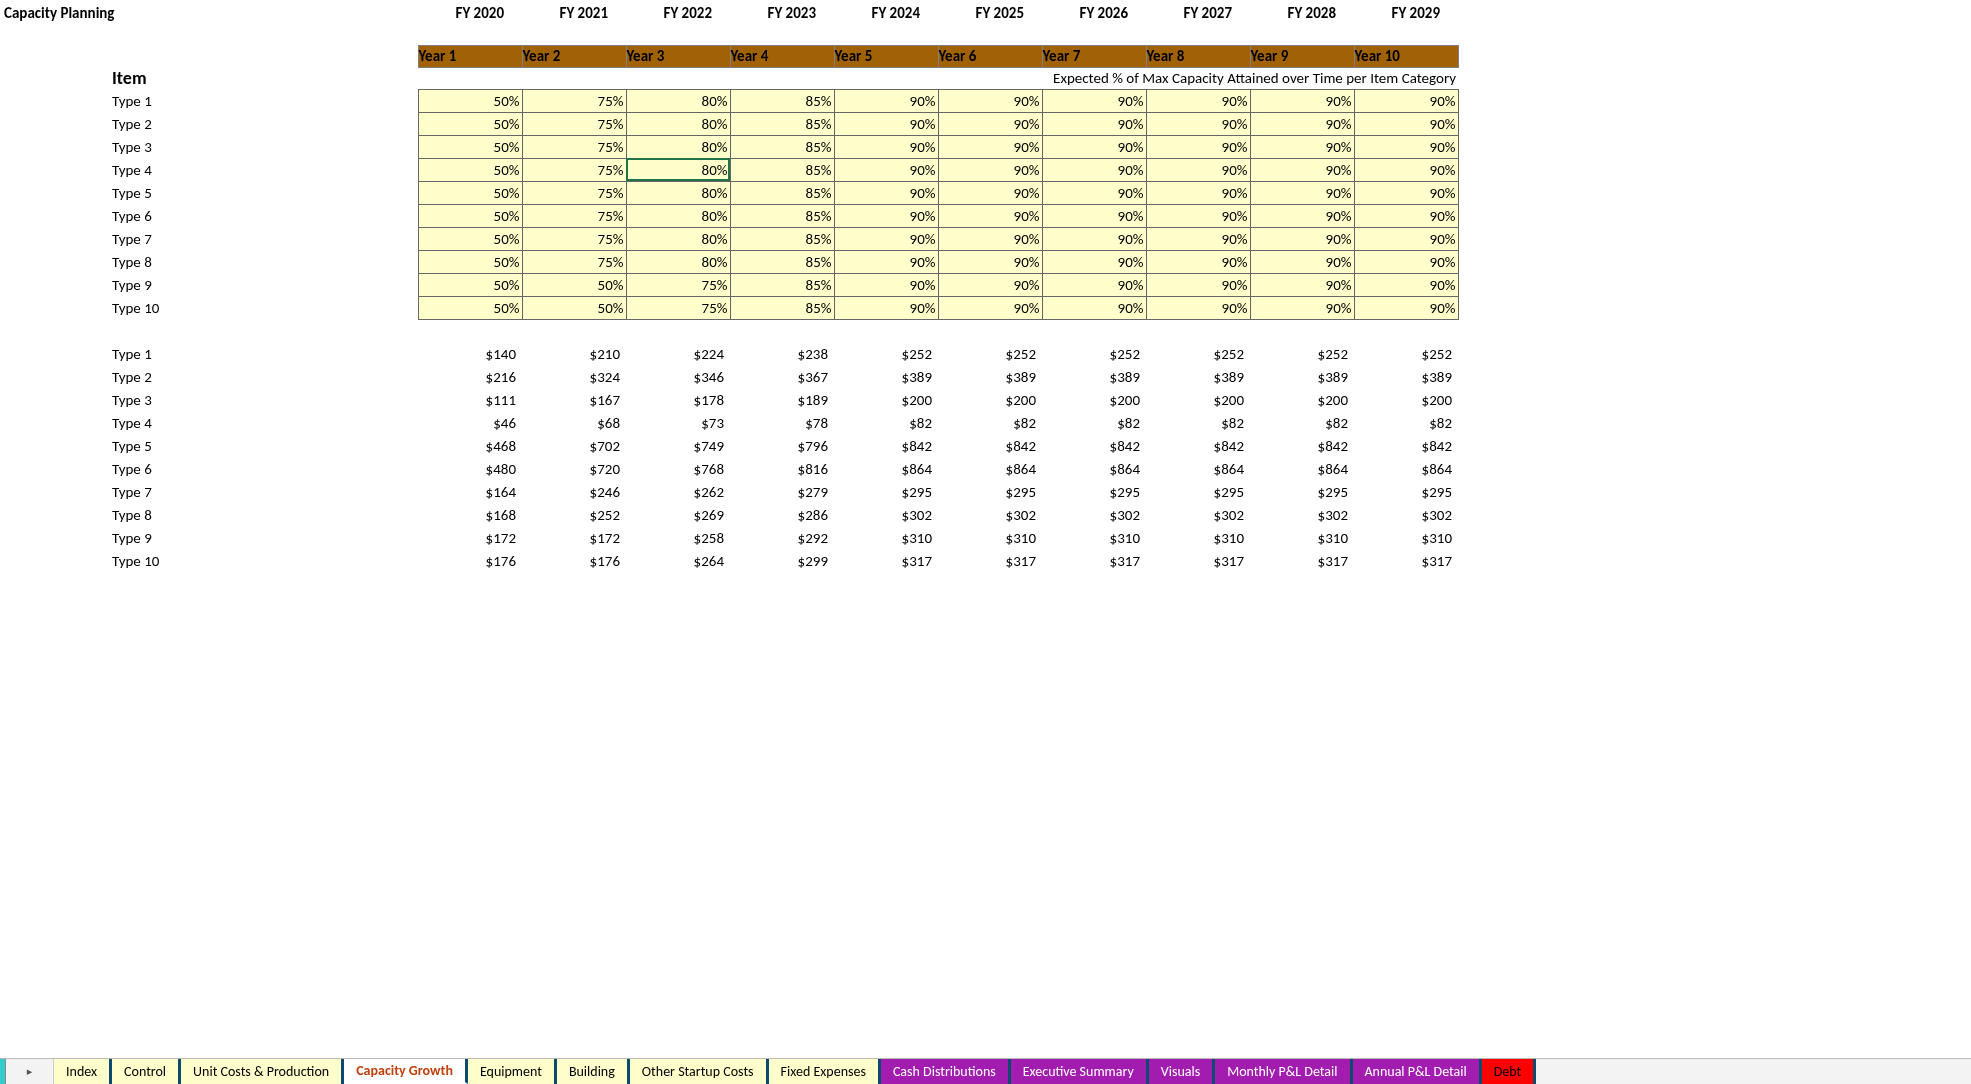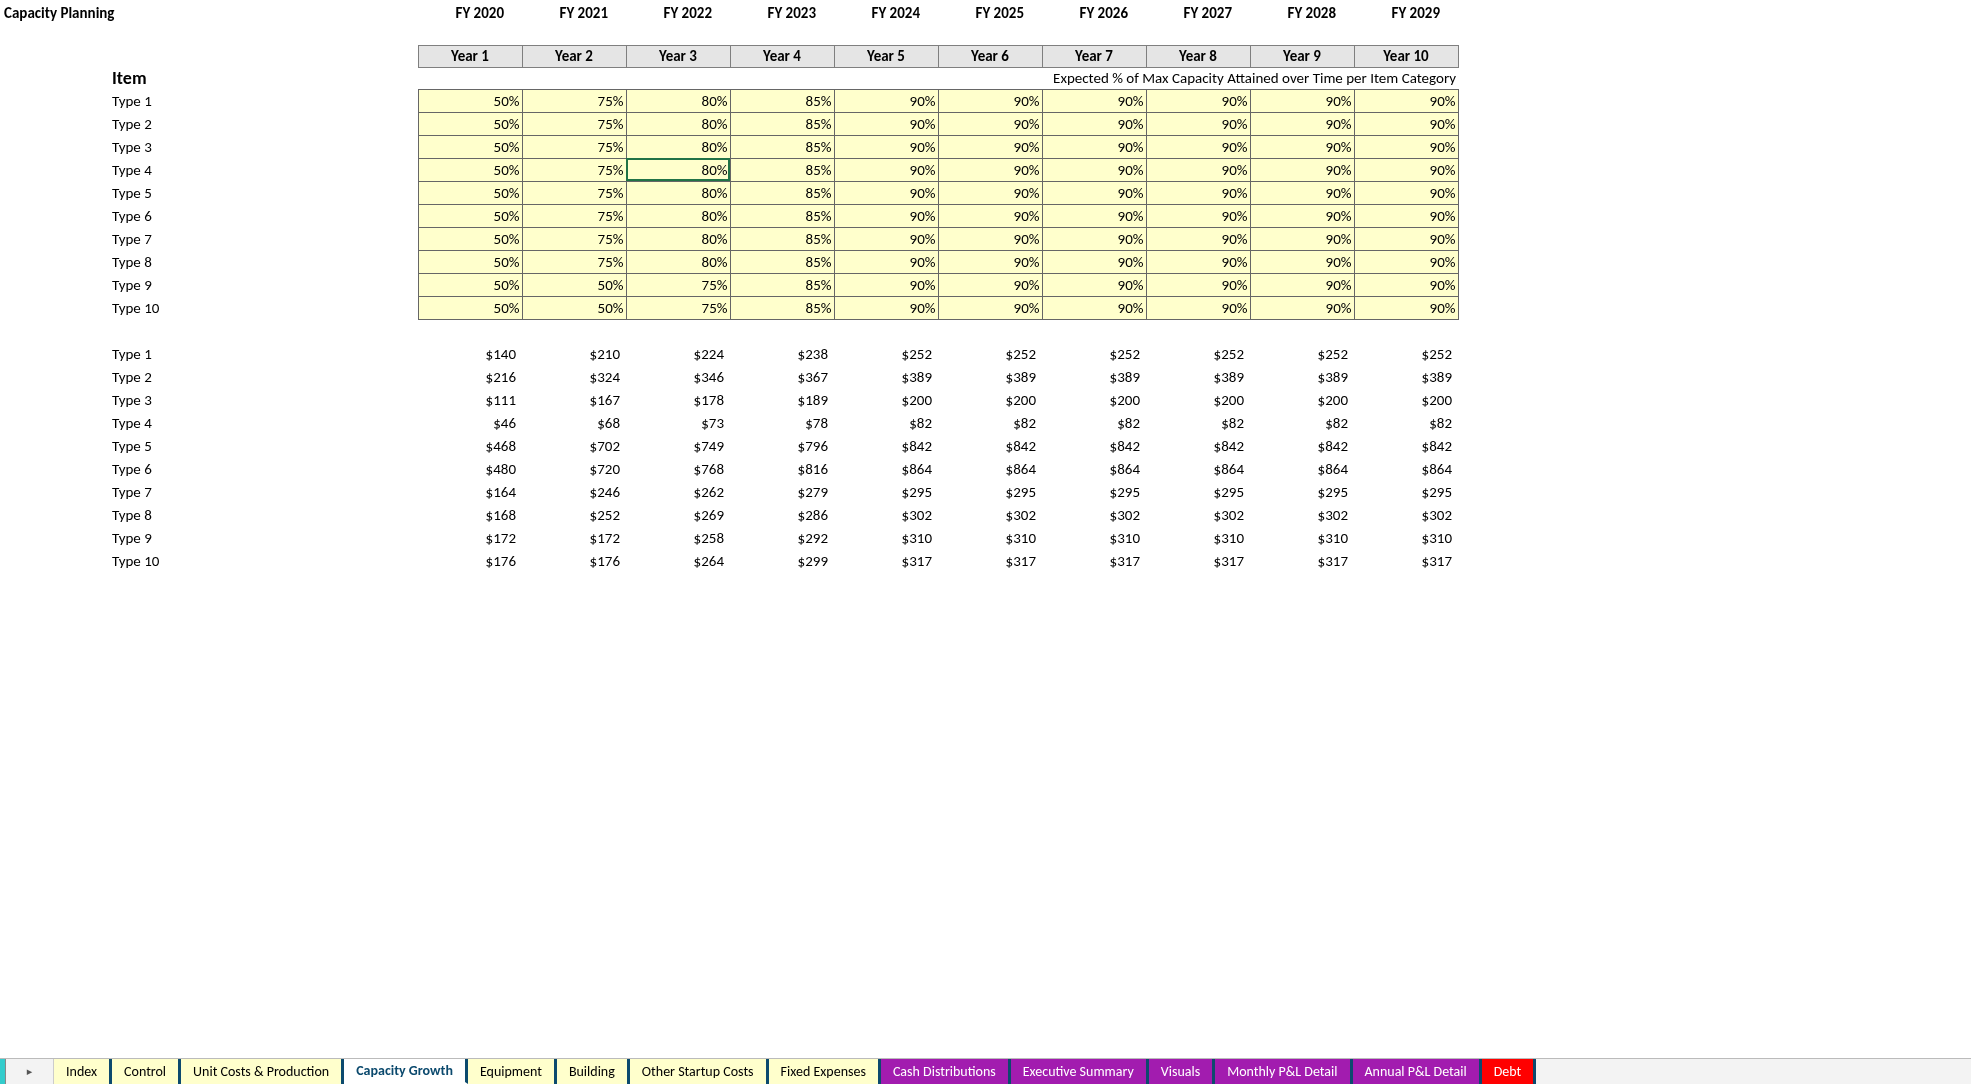--- a/index.html
+++ b/index.html
@@ -26,24 +26,23 @@
       font-size: 15px;
       padding-left: 2px;
     }
     .fy-header {
       font-weight: bold;
       text-align: right;
       padding-right: 18px;
       font-size: 15px;
     }
     .year-header {
-      background: #e5e5e5;
+      background: #a16207;
       border: 1px solid #7f7f7f;
       font-weight: bold;
-      text-align: center;
       font-size: 15px;
       height: 22px;
     }
     .item-header {
       font-weight: bold;
       font-size: 18px;
       padding-left: 110px;
     }
     .expected-note {
       text-align: right;
@@ -105,23 +104,23 @@
     .tab {
       display: flex;
       align-items: center;
       padding: 0 12px;
       border-right: 3px solid #0c4a6e;
       font-size: 14px;
       cursor: pointer;
       white-space: nowrap;
     }
     .tab.yellow { background: #ffffcc; color: #000; }
-    .tab.active { background: #fff; color: #0c4a6e; font-weight: bold; border-bottom: 2px solid #fff; }
+    .tab.active { background: #fff; color: #c2410c; font-weight: bold; border-bottom: 2px solid #fff; }
     .tab.purple { background: #a21caf; color: #fff; }
-    .tab.red { background: #ff0000; color: #ffffff; }
+    .tab.red { background: #ff0000; color: #000000; }
     .left-edge-tab {
       width: 6px;
       background: linear-gradient(to bottom, #33cccc 0%, #33cccc 100%);
       border-right: 1px solid #888;
     }
   </style>
 </head>
 <body>
 
 <div class="sheet">

